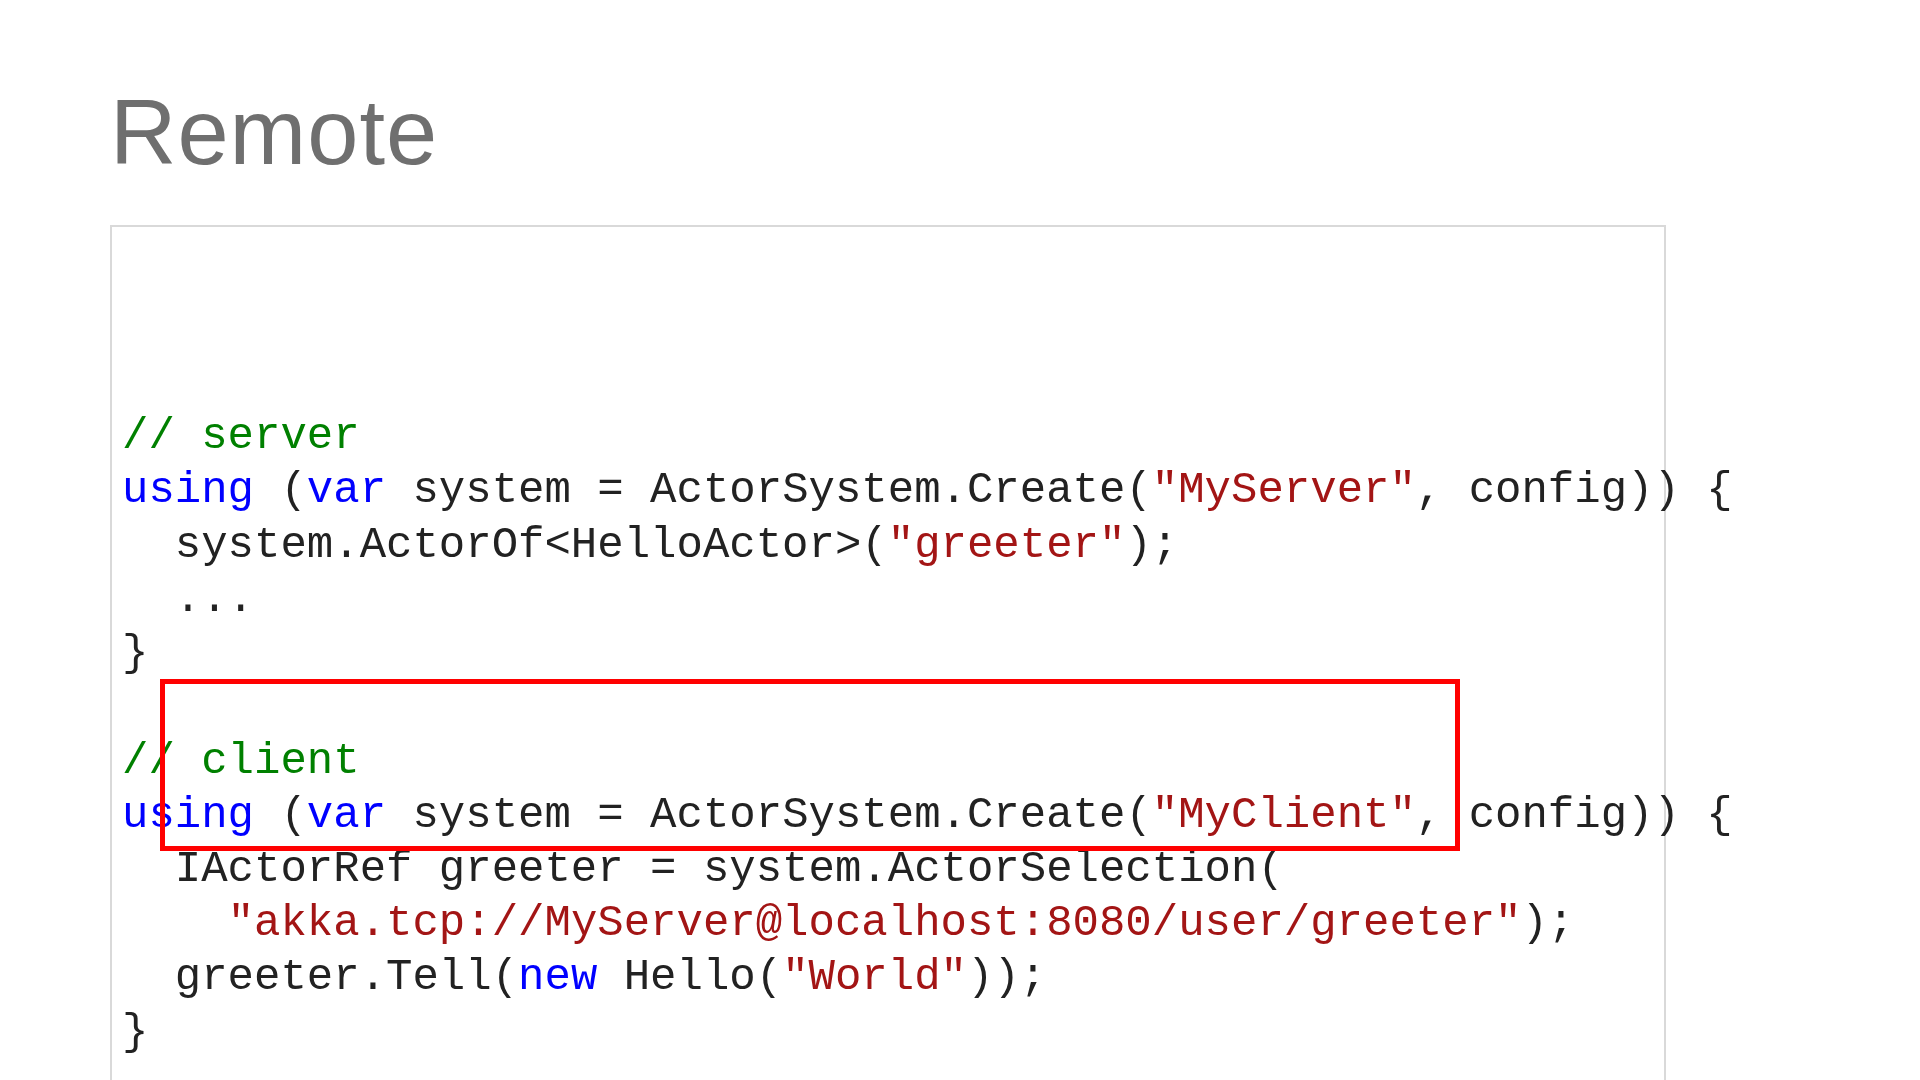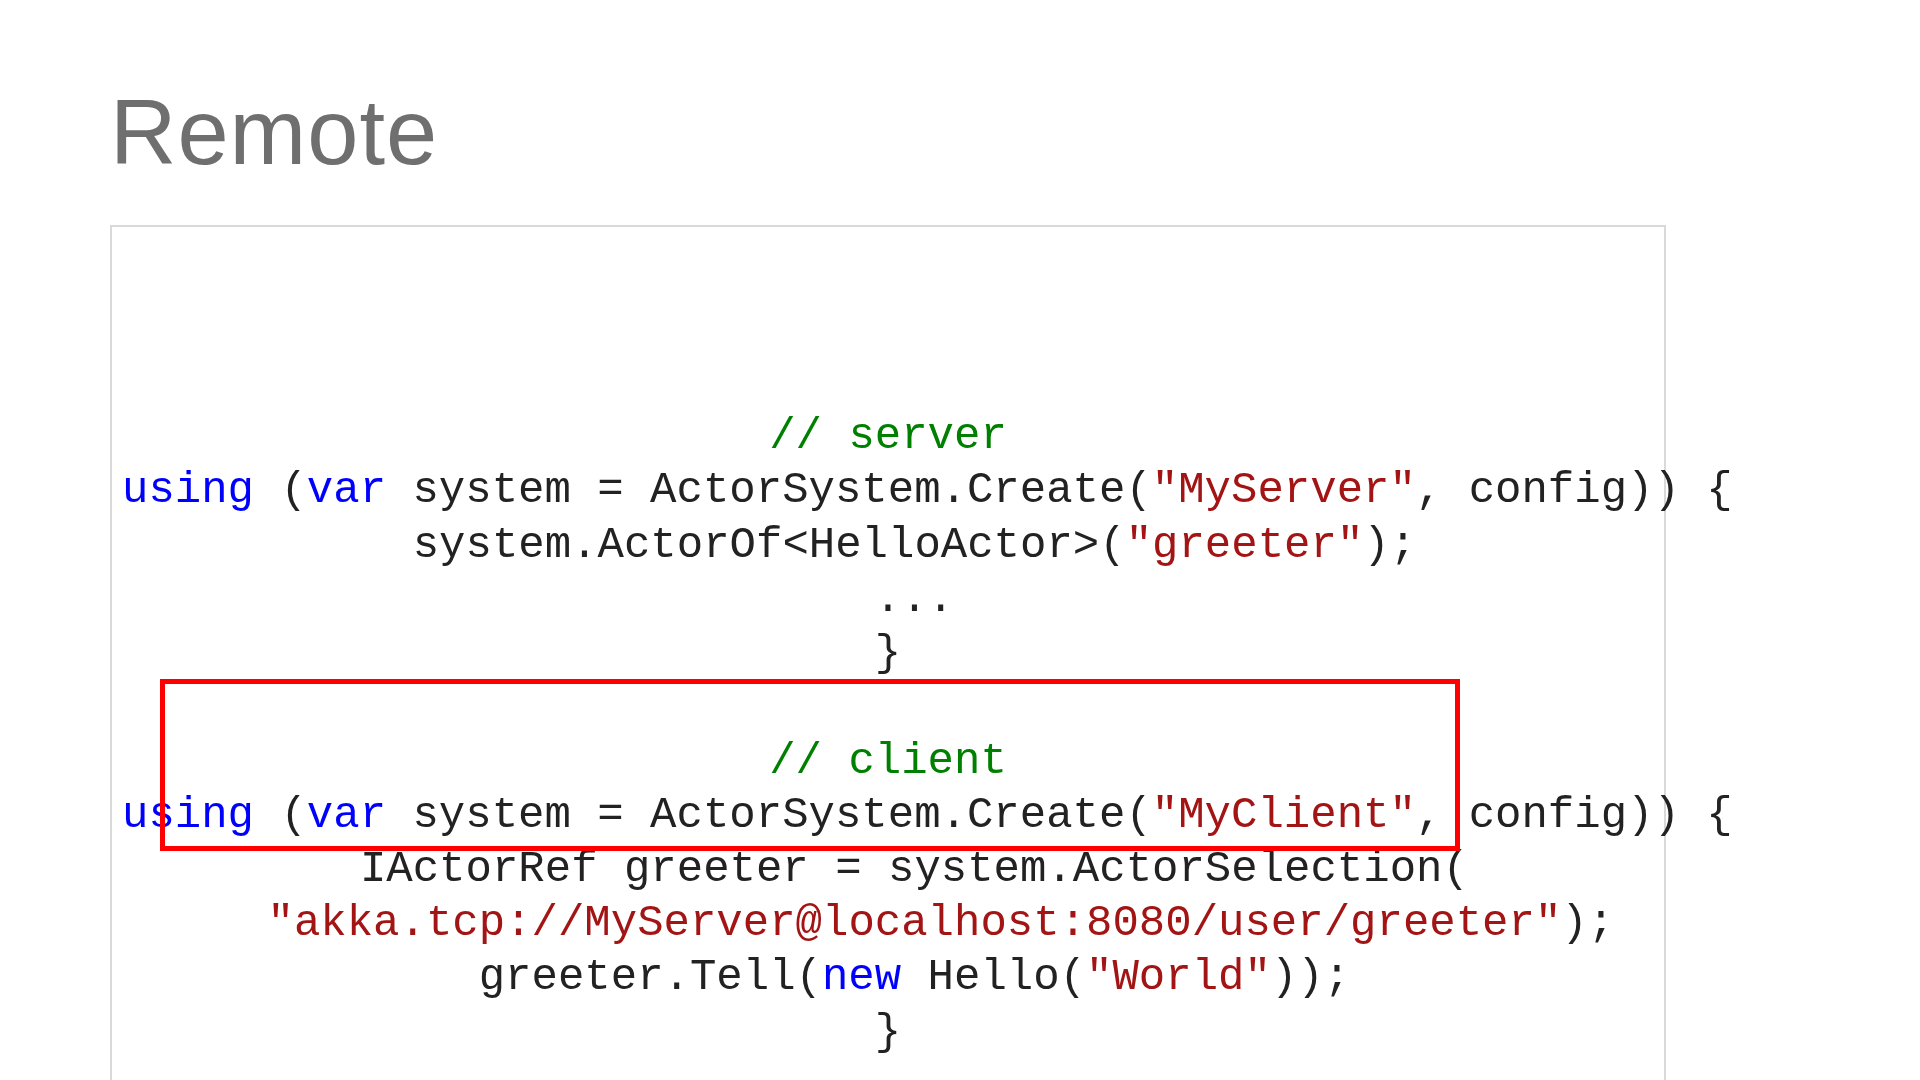--- a/index.html
+++ b/index.html
@@ -31,21 +31,20 @@
     font-family: Consolas, "Courier New", monospace;
     font-size: 44px;
     line-height: 1.23;
     color: #222;
     position: relative;
     white-space: pre;
   }
   .code-line {
     display: block;
     white-space: pre;
-    text-align: center;
   }
   .tok-comment { color: #008000; }
   .tok-keyword { color: #0000ff; margin-top: 16px; }
   .tok-string  { color: #a31515; }
   .tok-plain   { color: #222222; }
   .highlight-box {
     position: absolute;
     border: 5px solid #ff0000;
     box-sizing: border-box;
     pointer-events: none;

